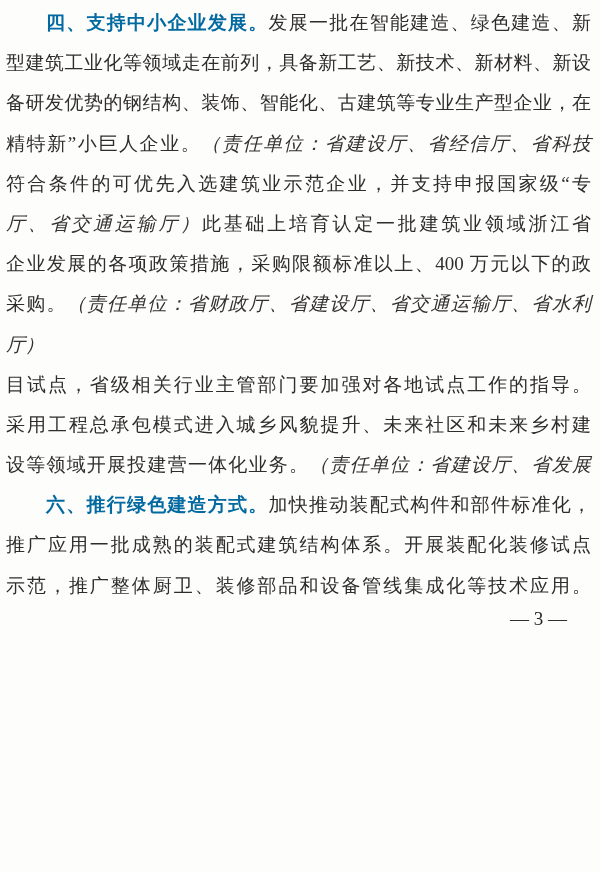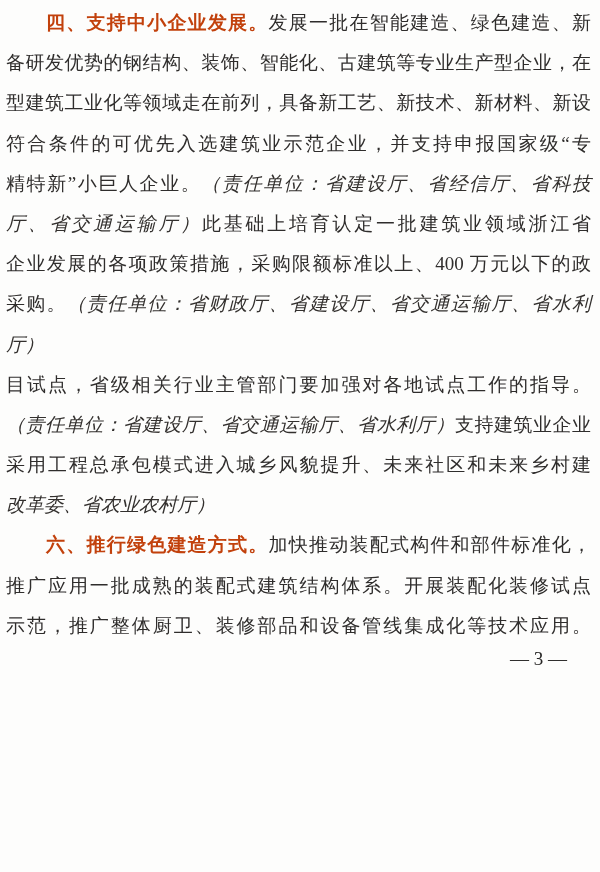--- a/index.html
+++ b/index.html
@@ -35,21 +35,21 @@
   }
   .line.indent {
     text-indent: 40px;
   }
   .line.p-end {
     text-align-last: left;
   }
   .head {
     font-weight: 700;
     font-family: Liberation Sans, sans-serif;
-    color: #c2410c;
+    color: #0369a1;
   }
   .unit {
     font-style: italic;
     color: #33302e;
   }
   .footer {
     height: 24px;
     line-height: 24px;
     margin-top: 1px;
     text-align: right;
@@ -59,48 +59,47 @@
   }
 </style>
 </head>
 <body>
 
 <div class="page">
   <div class="doc-body">
 
     <div class="line indent"><span class="head">四、支持中小企业发展。</span><span>发展一批在智能建造、绿色建造、新</span></div>
 
+    <div class="line"><span>型建筑工业化等领域走在前列，具备新工艺、新技术、新材料、新设</span></div>
+
     <div class="line"><span>备研发优势的钢结构、装饰、智能化、古建筑等专业生产型企业，在</span></div>
 
-    <div class="line"><span>型建筑工业化等领域走在前列，具备新工艺、新技术、新材料、新设</span></div>
 
+    <div class="line"><span>精特新”小巨人企业。</span><span class="unit">（责任单位：省建设厅、省经信厅、省科技</span></div>
 
     <div class="line"><span>符合条件的可优先入选建筑业示范企业，并支持申报国家级“专</span></div>
-
-    <div class="line"><span>精特新”小巨人企业。</span><span class="unit">（责任单位：省建设厅、省经信厅、省科技</span></div>
 
     <div class="line"><span class="unit">厅、省交通运输厅）</span><span>此基础上培育认定一批建筑业领域浙江省</span></div>
 
     <div class="line"><span>企业发展的各项政策措施，采购限额标准以上、400 万元以下的政</span></div>
 
 
     <div class="line"><span>采购。</span><span class="unit">（责任单位：省财政厅、省建设厅、省交通运输厅、省水利</span></div>
 
     <div class="line p-end"><span class="unit">厅）</span></div>
 
 
 
     <div class="line"><span>目试点，省级相关行业主管部门要加强对各地试点工作的指导。</span></div>
 
-    <div class="line"><span class="unit">（责任单位：省建设厅、省交通运输厅、省水利厅）</span><span>支持建筑业企业</span></div>
 
     <div class="line"><span>采用工程总承包模式进入城乡风貌提升、未来社区和未来乡村建</span></div>
 
+    <div class="line"><span>设等领域开展投建营一体化业务。</span><span class="unit">（责任单位：省建设厅、省发展</span></div>
 
-    <div class="line p-end"><span class="unit">改革委、省农业农村厅）</span></div>
 
     <div class="line indent"><span class="head">六、推行绿色建造方式。</span><span>加快推动装配式构件和部件标准化，</span></div>
 
     <div class="line"><span>推广应用一批成熟的装配式建筑结构体系。开展装配化装修试点</span></div>
 
     <div class="line"><span>示范，推广整体厨卫、装修部品和设备管线集成化等技术应用。</span></div>
 
   </div>
 
   <div class="footer">— 3 —</div>

